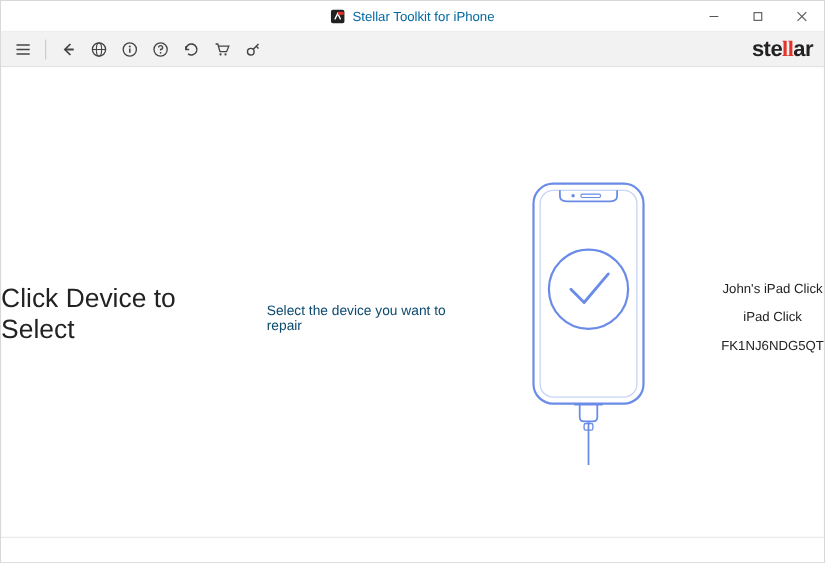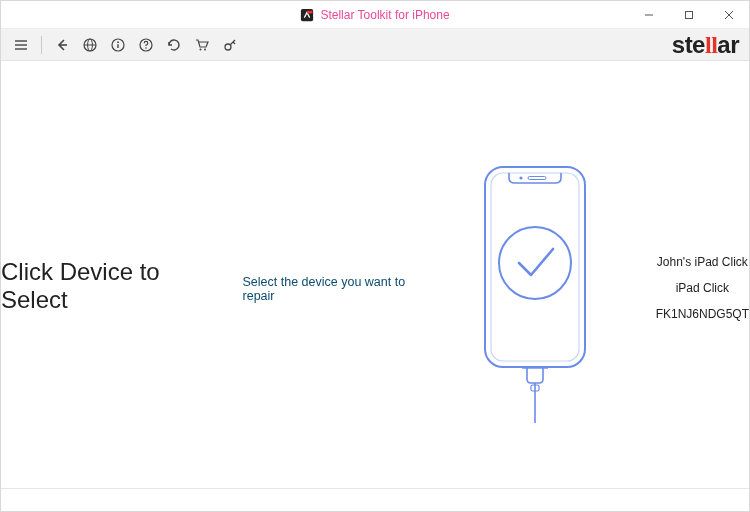--- a/index.html
+++ b/index.html
@@ -1,31 +1,31 @@
 <!DOCTYPE html>
 <html><head>
 <meta charset="utf-8">
 <style>
   * { box-sizing: border-box; margin: 0; padding: 0; }
   html, body { width: 750px; height: 512px; font-family: "Segoe UI", Arial, sans-serif; background: #fff; overflow: hidden; }
   .window { width: 750px; height: 512px; border: 1px solid #d8d8d8; display: flex; flex-direction: column; background: #fff; }
 
   
   .titlebar { height: 28px; background: #fff; display: flex; align-items: center; justify-content: center; position: relative; border-bottom: 1px solid #eee; }
-  .titlebar .title { font-size: 12px; color: #ec4899; display: flex; align-items: center; gap: 6px; }
+  .titlebar .title { font-size: 12px; color: #0369a1; display: flex; align-items: center; gap: 6px; }
   .titlebar .app-icon { width: 14px; height: 14px; display: inline-block; }
   .window-controls { position: absolute; right: 0; top: 0; height: 28px; display: flex; }
   .win-btn { width: 40px; height: 28px; display: flex; align-items: center; justify-content: center; color: #666; font-size: 12px; }
 
   
   .toolbar { height: 32px; background: #f2f2f2; border-bottom: 1px solid #e2e2e2; display: flex; align-items: center; padding: 0 8px; position: relative; }
   .toolbar .left { display: flex; align-items: center; gap: 4px; }
   .tb-btn { width: 24px; height: 24px; display: flex; align-items: center; justify-content: center; color: #444; border-radius: 3px; }
   .tb-divider { width: 1px; height: 18px; background: #c8c8c8; margin: 0 4px; }
-  .brand { position: absolute; right: 10px; top: 0; height: 32px; display: flex; align-items: center; font-weight: 600; font-size: 24px; color: #222; letter-spacing: -0.5px; }
+  .brand { position: absolute; right: 10px; top: 0; height: 32px; display: flex; align-items: center; font-weight: 600; font-size: 20px; color: #222; letter-spacing: -0.5px; }
   .brand .ll { color: #e63329; font-family: Liberation Serif, serif; }
 
   
   .main { flex: 1; display: flex; flex-direction: row; align-items: center; padding-top: 22px; border-bottom: 1px solid #e6e6e6; gap: 41px; }
   .heading { font-size: 24px; color: #222; font-weight: 400; }
   .sub { font-size: 12.5px; color: #0c4a6e; margin-top: 6px; }
   .phone-wrap { margin-top: 14px; }
   .phone-svg { display: block; }
   .device-info { margin-top: 12px; text-align: center; }
   .device-line { font-size: 12px; color: #222; line-height: 1; margin: 14px 0; }

